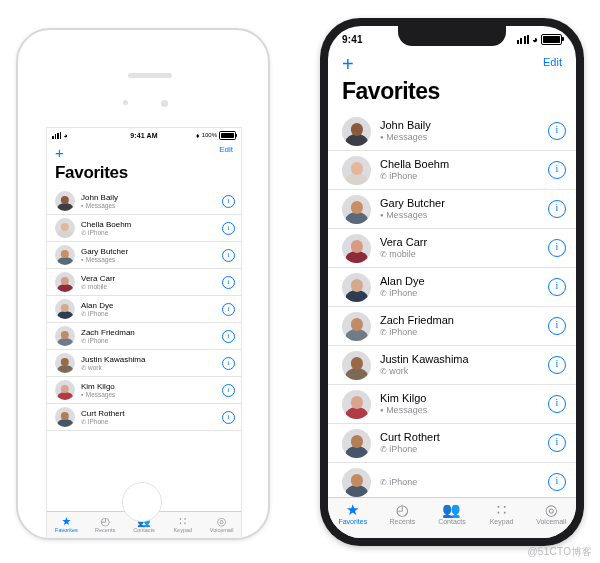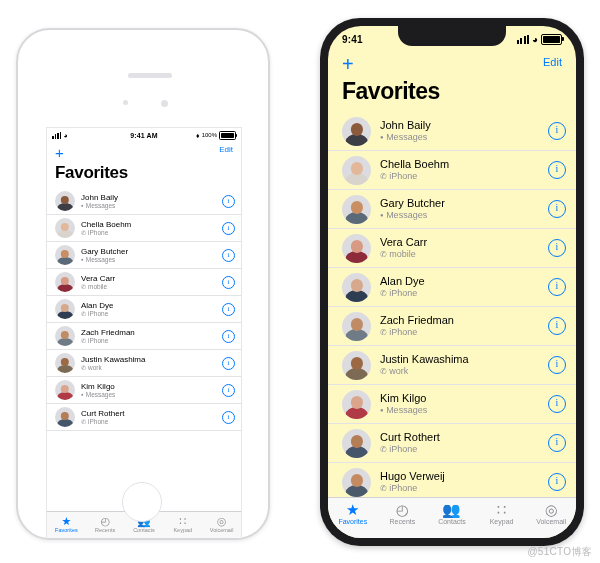--- a/index.html
+++ b/index.html
@@ -186,21 +186,21 @@
     width: 264px;
     height: 528px;
     background: #1c1c1e;
     border-radius: 40px;
     box-shadow: 0 2px 6px rgba(0,0,0,0.22);
     overflow: hidden;
   }
   #screen-right {
     position: absolute;
     left: 8px; top: 8px; right: 8px; bottom: 8px;
-    background: #fef9c3;
+    background: #ffffff;
     border-radius: 33px;
     overflow: hidden;
   }
   .notch {
     position: absolute; left: 50%; transform: translateX(-50%);
     top: 0; width: 108px; height: 20px;
     background: #1c1c1e;
     border-radius: 0 0 14px 14px;
     z-index: 10;
   }
@@ -652,21 +652,20 @@
           <div class="info-big">i</div>
         </div>
         <div class="row-big">
           <div class="av-big" style="background: rgb(220, 220, 224);">
             <span class="face">
               <span class="body" style="background:#4a5a6b"></span>
               <span class="head" style="background:#c48b63"></span>
             </span>
           </div>
           <div class="rtext-big">
-            <div class="rname-big">Hugo Verweij</div>
             <div class="rsub-big">
               <span style="font-size: 8px;">✆</span>
               <span>iPhone</span>
             </div>
           </div>
           <div class="info-big">i</div>
         </div>
       </div>
 
     <div class="tabbar-big" id="right-tabbar">

